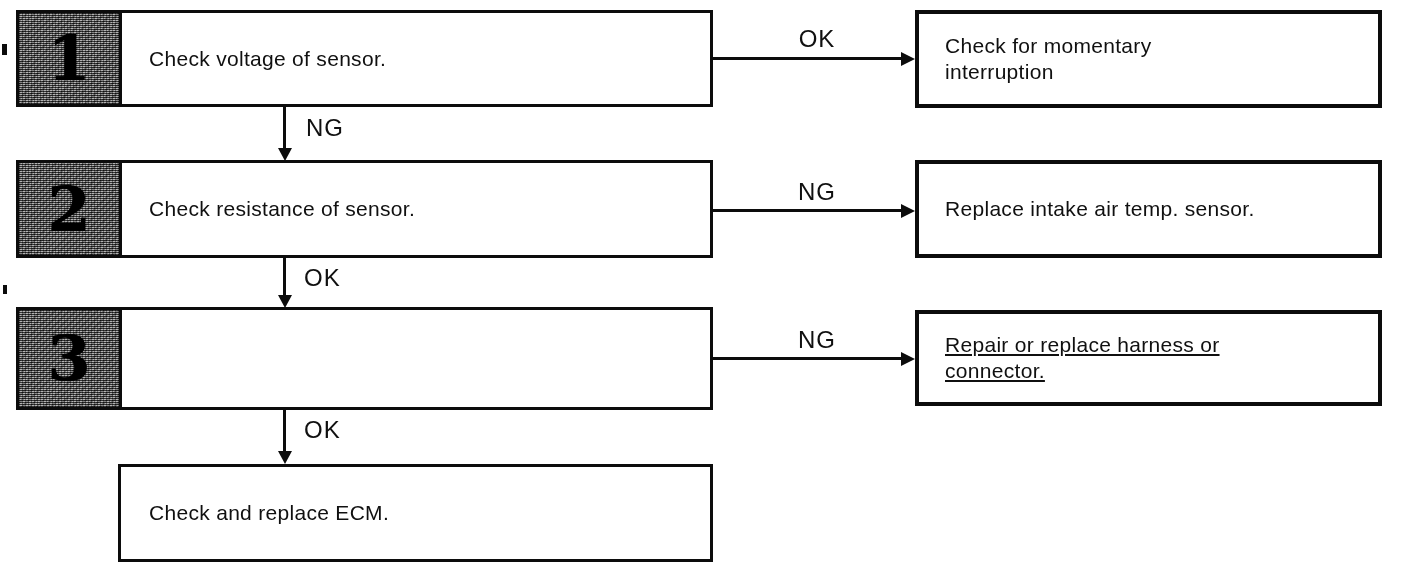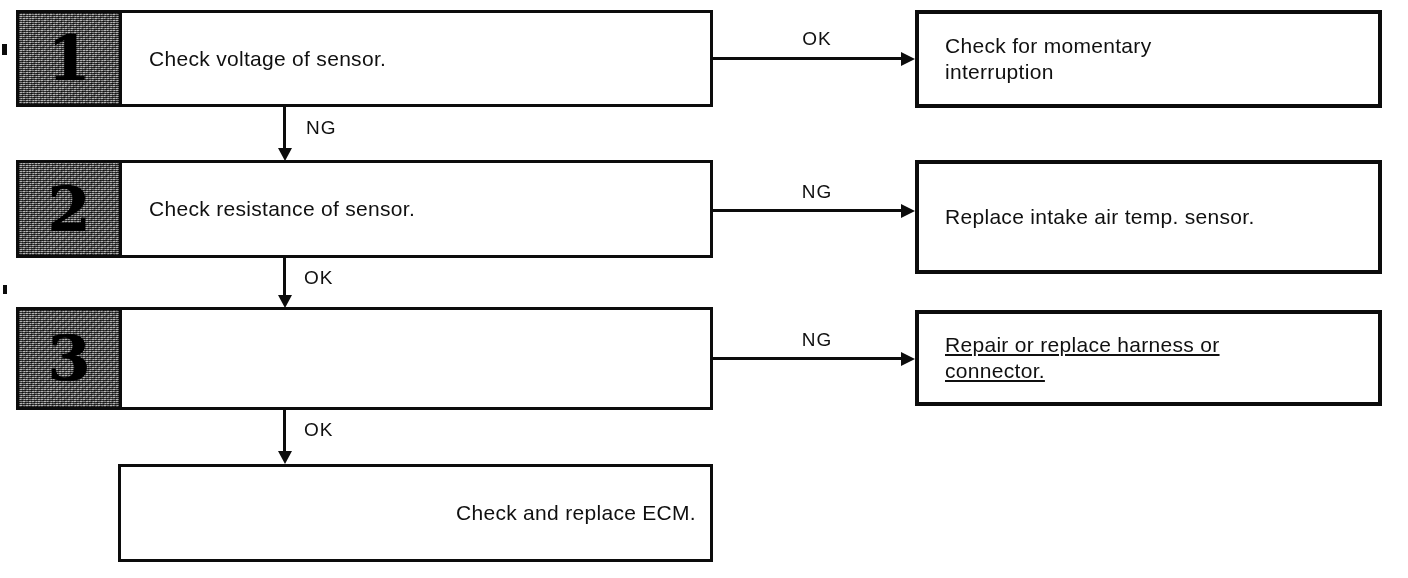--- a/index.html
+++ b/index.html
@@ -4,21 +4,21 @@
 <style>
   html,body{margin:0;padding:0;background:#ffffff;}
   .stage{position:relative;width:1408px;height:578px;background:#ffffff;overflow:hidden;
          font-family:"Liberation Sans", sans-serif;color:#101010;}
 
   
   .pbox{position:absolute;box-sizing:border-box;background:#ffffff;border:3px solid #0c0c0c;
         display:flex;align-items:center;}
   .rbox{border-width:4px;padding-left:26px;padding-right:10px;}
   .step{padding-left:130px;padding-right:14px;}
-  .final{padding-left:20px;padding-right:14px;justify-content:flex-end;}
+  .final{padding-left:28px;padding-right:14px;}
   .btext{font-size:21px;line-height:26px;letter-spacing:0.3px;color:#101010;}
   .pre{white-space:pre-line;}
 
   
   .tab{position:absolute;left:0;top:0;bottom:0;width:100px;border-right:3px solid #0c0c0c;
        background-color:#8e8e8e;
        background-image:
          repeating-linear-gradient(0deg,  rgba(0,0,0,0.65) 0 1px, rgba(255,255,255,0.22) 1px 2px),
          repeating-linear-gradient(90deg, rgba(0,0,0,0.55) 0 1px, rgba(255,255,255,0.05) 1px 3px),
          repeating-linear-gradient(135deg,rgba(0,0,0,0.35) 0 2px, rgba(255,255,255,0.10) 2px 5px);
@@ -30,21 +30,21 @@
   .vline{position:absolute;width:3px;background:#0c0c0c;}
   .hline{position:absolute;height:3px;background:#0c0c0c;}
   .varrow{position:absolute;width:0;height:0;
           border-left:7px solid transparent;border-right:7px solid transparent;
           border-top:13px solid #0c0c0c;}
   .harrow{position:absolute;width:0;height:0;
           border-top:7px solid transparent;border-bottom:7px solid transparent;
           border-left:14px solid #0c0c0c;}
 
   
-  .lbl{position:absolute;font-size:19px;line-height:24px;letter-spacing:1px;color:#101010;}
+  .lbl{position:absolute;font-size:24px;line-height:24px;letter-spacing:1px;color:#101010;}
   .lbl.c{width:60px;text-align:center;}
 
   .scanmark{position:absolute;background:#0c0c0c;}
 </style>
 </head>
 <body>
 
 <div class="stage">
 
   <div class="scanmark" style="left:2px;top:44px;width:5px;height:11px;"></div>
@@ -78,21 +78,21 @@
   </div>
 
   <div class="vline" style="left:283px;top:258px;height:38px;"></div>
   <div class="varrow" style="left:278px;top:295px;"></div>
   <div class="lbl" style="left:304px;top:266px;">OK</div>
 
   <div class="hline" style="left:713px;top:209px;width:189px;"></div>
   <div class="harrow" style="left:901px;top:204px;"></div>
   <div class="lbl c" style="left:787px;top:180px;">NG</div>
 
-  <div class="pbox rbox" style="left:915px;top:160px;width:467px;height:114px;">
+  <div class="pbox rbox" style="left:915px;top:160px;width:467px;height:98px;">
     <div class="btext pre">Replace intake air temp. sensor.</div>
   </div>
 
   <div class="pbox step" style="left:16px;top:307px;width:697px;height:103px;">
     <div class="tab">
       <span class="num">3</span>
     </div>
   </div>
 
   <div class="vline" style="left:283px;top:410px;height:42px;"></div>

